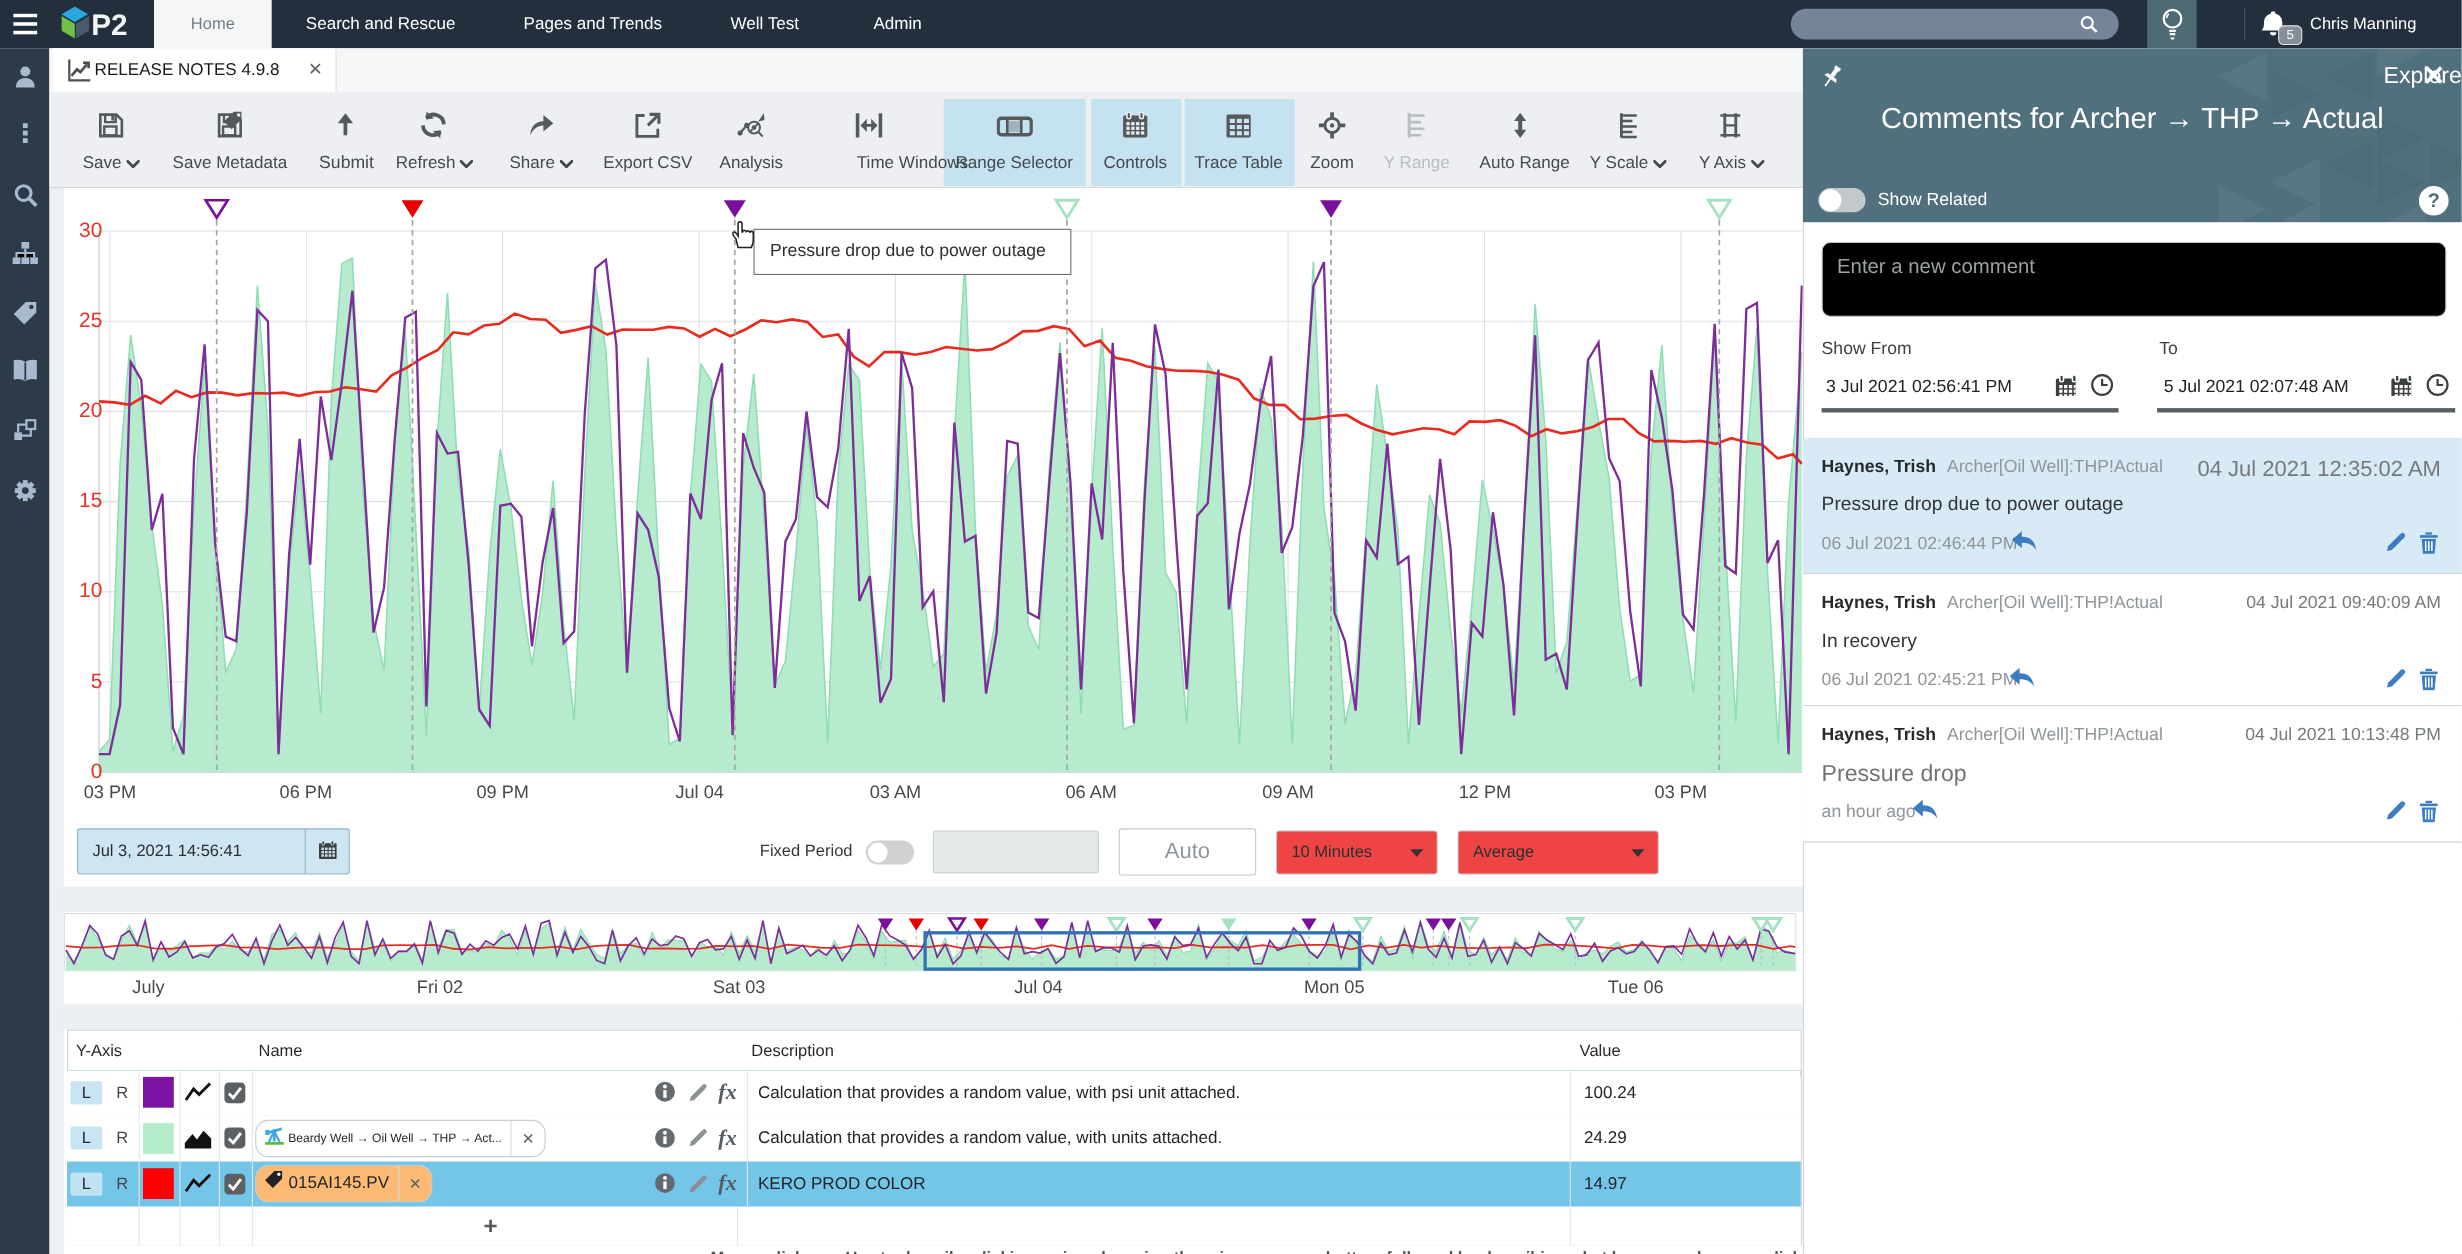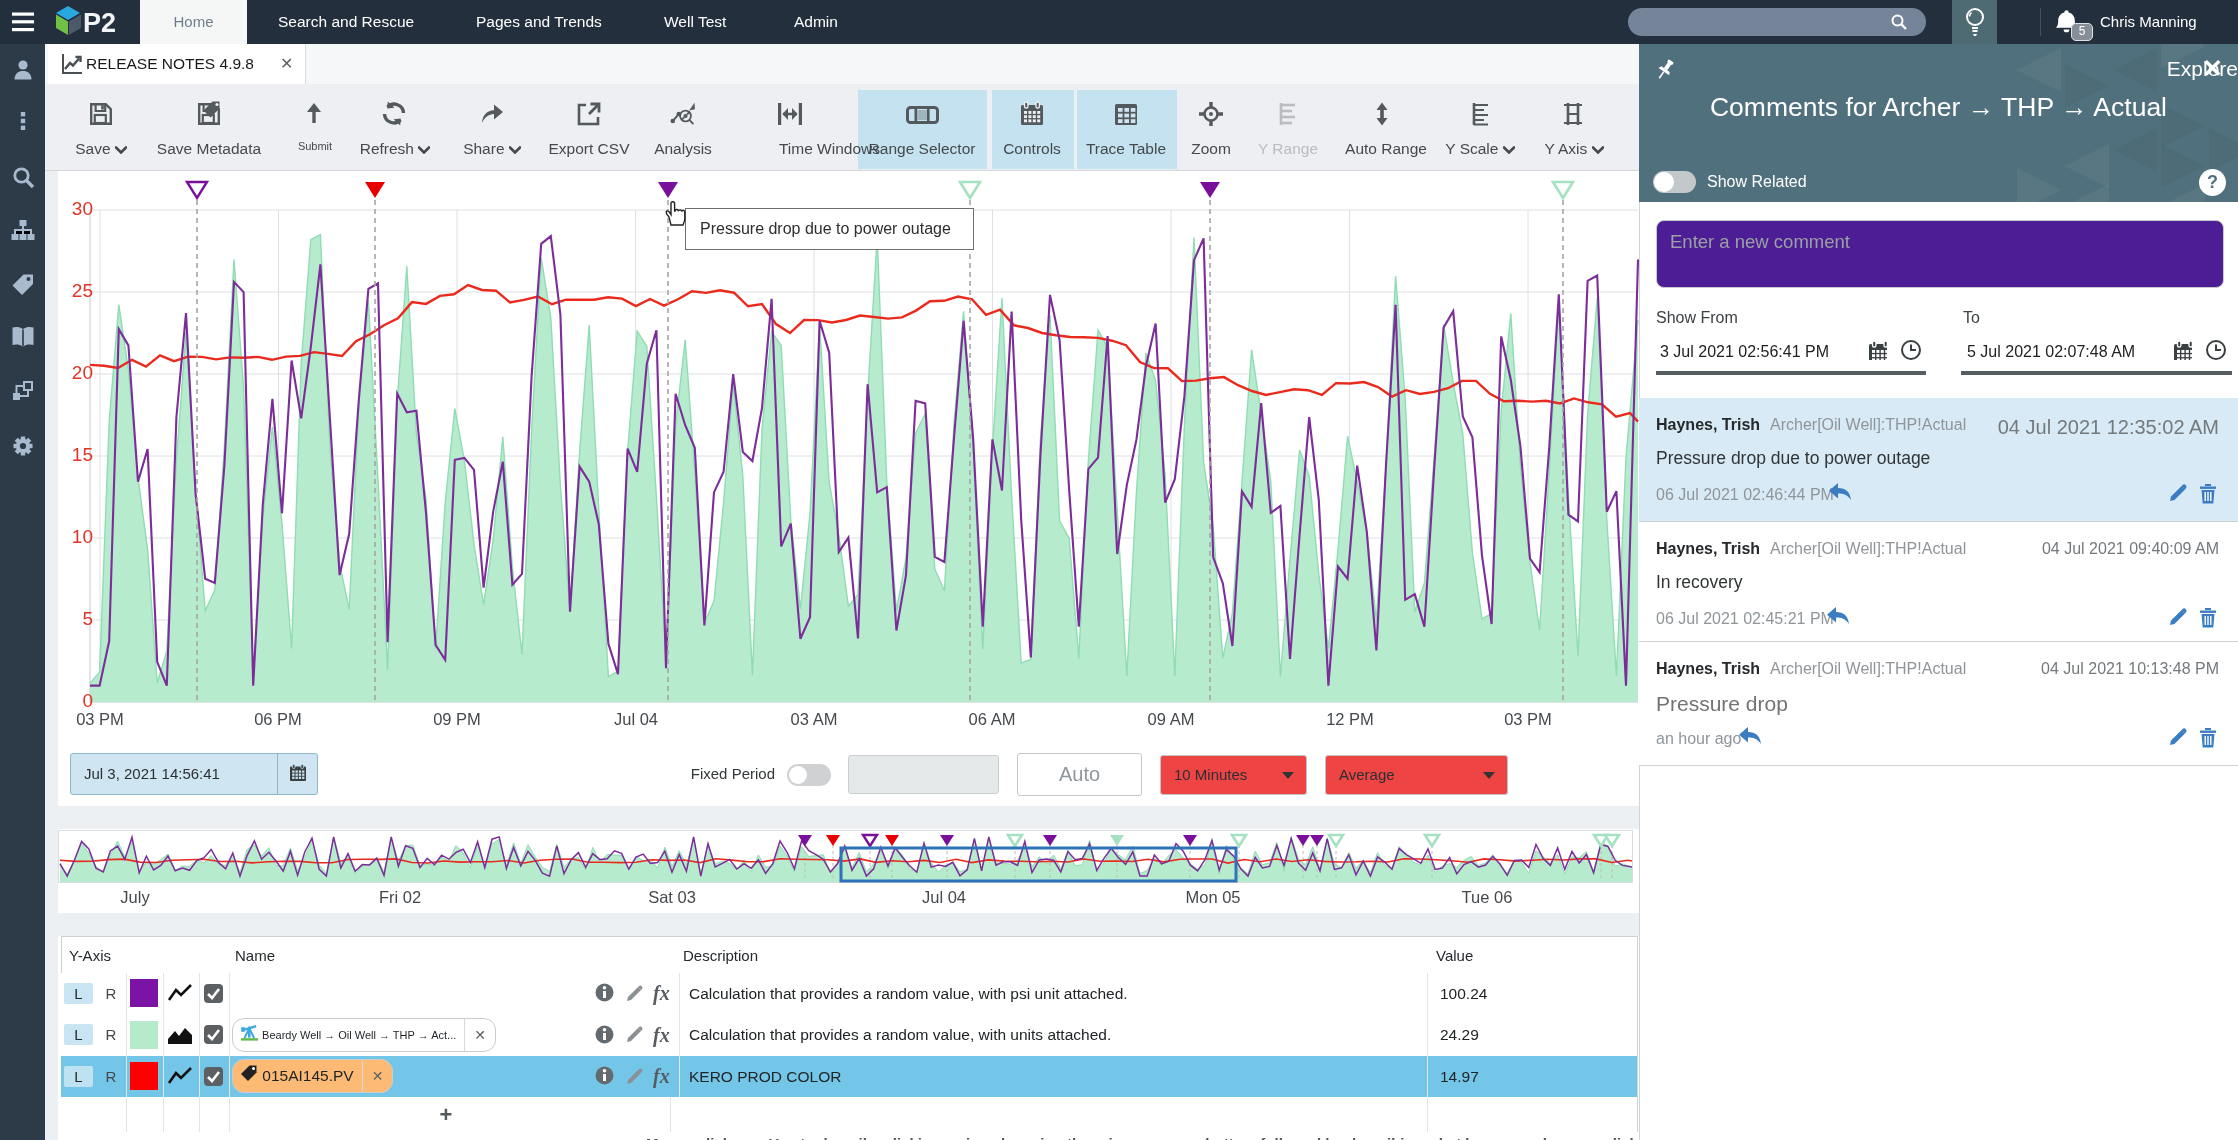--- a/index.html
+++ b/index.html
@@ -122,21 +122,21 @@
           <rect x="13.2" y="4.2" width="2.6" height="4.4" fill="#54595e"></rect>
           <rect x="6.8" y="14" width="11" height="8" fill="none" stroke="#54595e" stroke-width="2.2"></rect>
           <path d="M16.5,0.5 l7,0 l0,7 l-9,9 l-7,-7 z" fill="#54595e"></path>
           <circle cx="21" cy="3.5" r="1.6" fill="#edeff2"></circle>
         </svg></div>
       <div style="position:absolute;left:74px;top:56px;width:180px;text-align:center;font-size:15.5px;color:#45494e">Save Metadata</div>
       <div style="position:absolute;left:210px;top:17px;width:120px;text-align:center;height:30px"><svg width="26" height="26" viewBox="0 0 26 26" style="">
           <path d="M12,22 L12,8" stroke="#54595e" stroke-width="3.4" fill="none"></path>
           <path d="M5,11 L12,2 L19,11 z" fill="#54595e"></path>
         </svg></div>
-      <div style="position:absolute;left:180px;top:56px;width:180px;text-align:center;font-size:11px;color:#45494e">Submit</div>
+      <div style="position:absolute;left:180px;top:56px;width:180px;text-align:center;font-size:16px;color:#45494e">Submit</div>
       <div style="position:absolute;left:290px;top:17px;width:120px;text-align:center;height:30px"><svg width="26" height="26" viewBox="0 0 26 26" style="">
           <path d="M21.5,12 a9.2,9.2 0 0 0 -16,-5.8" fill="none" stroke="#54595e" stroke-width="3.4"></path>
           <path d="M5.8,0.4 L5.2,7.6 L12.4,6.7 z" fill="#54595e"></path>
           <path d="M2.5,13 a9.2,9.2 0 0 0 16,5.8" fill="none" stroke="#54595e" stroke-width="3.4"></path>
           <path d="M18.2,24.6 L18.8,17.4 L11.6,18.3 z" fill="#54595e"></path>
         </svg></div>
       <div style="position:absolute;left:260px;top:56px;width:180px;text-align:center;font-size:15.5px;color:#45494e">Refresh&nbsp;<svg width="12" height="8" viewBox="0 0 12 8" style="">
           <path d="M1,1.5 L6,6.5 L11,1.5" fill="none" stroke="#45494e" stroke-width="2.6" stroke-linecap="round"></path>
         </svg></div>
       <div style="position:absolute;left:387px;top:17px;width:120px;text-align:center;height:30px"><svg width="26" height="26" viewBox="0 0 26 26" style="">
@@ -540,21 +540,21 @@
   <div style="position:absolute;left:0;top:13px;width:599px;text-align:right;font-size:21px;color:#fff">Explore</div>
   <div style="position:absolute;left:563px;top:10px;font-size:25px;color:#fff;font-weight:bold">✕</div>
   <div style="position:absolute;left:0;top:48px;width:599px;text-align:center;font-size:26.5px;color:#fff">Comments for Archer → THP → Actual</div>
   <div style="position:absolute;left:14px;top:127px;width:43px;height:22px;border-radius:11px;background:#c3c9cb"></div>
   <div style="position:absolute;left:15px;top:128px;width:20px;height:20px;border-radius:50%;background:#fff"></div>
   <div style="position:absolute;left:68px;top:129px;font-size:16px;color:#fff">Show Related</div>
   <div style="position:absolute;left:560px;top:125px">
         <div style="width:27px;height:27px;border-radius:50%;background:#fff;text-align:center;line-height:27px;font-size:18px;font-weight:bold;color:#51707d">?</div>
       </div>
 </div>
-<div style="position:absolute;left:17px;top:176px;width:568px;height:68px;background:#4c1d95;border:1px solid #c6cacc;border-radius:8px;box-sizing:border-box">
+<div style="position:absolute;left:17px;top:176px;width:568px;height:68px;background:#000000;border:1px solid #c6cacc;border-radius:8px;box-sizing:border-box">
   <div style="position:absolute;left:13px;top:10px;font-size:18.5px;color:#9aa0a3">Enter a new comment</div>
 </div>
 <div style="position:absolute;left:17px;top:265px;font-size:16px;color:#3c4144">Show From</div>
 <div style="position:absolute;left:324px;top:265px;font-size:16px;color:#3c4144">To</div>
 <div style="position:absolute;left:21px;top:299px;font-size:16px;color:#222">3 Jul 2021 02:56:41 PM</div>
 <div style="position:absolute;left:228px;top:296px"><svg width="20" height="20" viewBox="0 0 20 20" style="">
         <rect x="2" y="4" width="22" height="20" rx="1.5" fill="#3a3f42"></rect>
         <rect x="5.5" y="1" width="3.4" height="6" rx="1.6" fill="#3a3f42" stroke="#ffffff" stroke-width="1.4"></rect>
         <rect x="17" y="1" width="3.4" height="6" rx="1.6" fill="#3a3f42" stroke="#ffffff" stroke-width="1.4"></rect>
         <rect x="5.0" y="10.0" width="3" height="2.9" fill="#ffffff"></rect>

